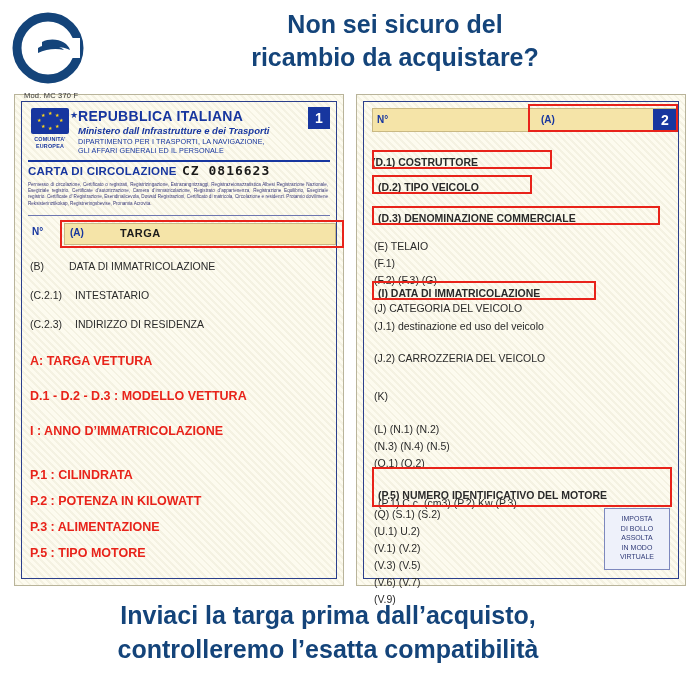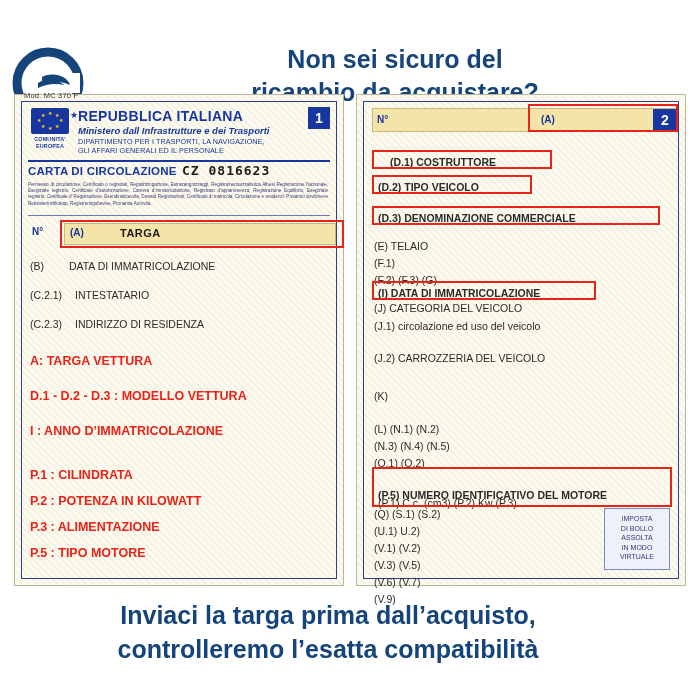--- a/index.html
+++ b/index.html
@@ -14,21 +14,20 @@
     overflow: hidden;
     position: relative;
   }
 
   
   #header {
     position: absolute;
     top: 0; left: 0;
     width: 700px;
     height: 92px;
-    margin-top: 35px;
   }
   #logo {
     position: absolute;
     left: 12px;
     top: 12px;
     width: 72px;
     height: 72px;
   }
   #header-text {
     position: absolute;
@@ -421,38 +420,38 @@
 <div class="card" id="card-right">
   <div class="card-inner">
 
     <div id="right-head">
       <div id="right-n">N°</div>
       <div id="right-a-label">(A)</div>
       <div id="page-badge-right">2</div>
     </div>
     <div class="redbox" style="left:164px; top:2px; width:150px; height:28px;"></div>
 
-    <div class="r-line r-bold" style="left:26px; top:54px;">(D.1)  COSTRUTTORE</div>
+    <div class="r-line r-bold" style="left:8px; top:54px;">(D.1)  COSTRUTTORE</div>
     <div class="redbox" style="left:8px; top:48px; width:180px; height:19px;"></div>
 
     <div class="r-line r-bold" style="left:14px; top:79px;">(D.2)  TIPO VEICOLO</div>
     <div class="redbox" style="left:8px; top:73px; width:160px; height:19px;"></div>
 
     <div class="r-line r-bold" style="left:14px; top:110px;">(D.3)  DENOMINAZIONE COMMERCIALE</div>
     <div class="redbox" style="left:8px; top:104px; width:288px; height:19px;"></div>
 
     <div class="r-line" style="left:10px; top:138px;">(E) TELAIO</div>
     <div class="r-line" style="left:10px; top:155px;">(F.1)</div>
     <div class="r-line" style="left:10px; top:172px;">(F.2)                     (F.3)                          (G)</div>
 
     <div class="r-line r-bold" style="left:14px; top:185px;">(I) DATA DI IMMATRICOLAZIONE</div>
     <div class="redbox" style="left:8px; top:179px; width:224px; height:19px;"></div>
 
     <div class="r-line" style="left:10px; top:200px;">(J) CATEGORIA DEL VEICOLO</div>
-    <div class="r-line" style="left:10px; top:218px;">(J.1)  circolazione ed uso del veicolo</div>
+    <div class="r-line" style="left:10px; top:218px;">(J.1)  destinazione ed uso del veicolo</div>
     <div class="r-line" style="left:10px; top:250px;">(J.2) CARROZZERIA DEL VEICOLO</div>
     <div class="r-line" style="left:10px; top:288px;">(K)</div>
     <div class="r-line" style="left:10px; top:321px;">(L)                    (N.1)                       (N.2)</div>
     <div class="r-line" style="left:10px; top:338px;">(N.3)                  (N.4)                       (N.5)</div>
     <div class="r-line" style="left:10px; top:355px;">(O.1)                  (O.2)</div>
 
     <div class="r-line" style="left:14px; top:371px;margin-top:24px;">(P.1) C.c. (cm3)     (P.2) Kw          (P.3)</div>
     <div class="r-line r-bold" style="left:14px; top:387px;">(P.5) NUMERO IDENTIFICATIVO DEL MOTORE</div>
     <div class="redbox" style="left:8px; top:365px; width:300px; height:40px;"></div>
 

